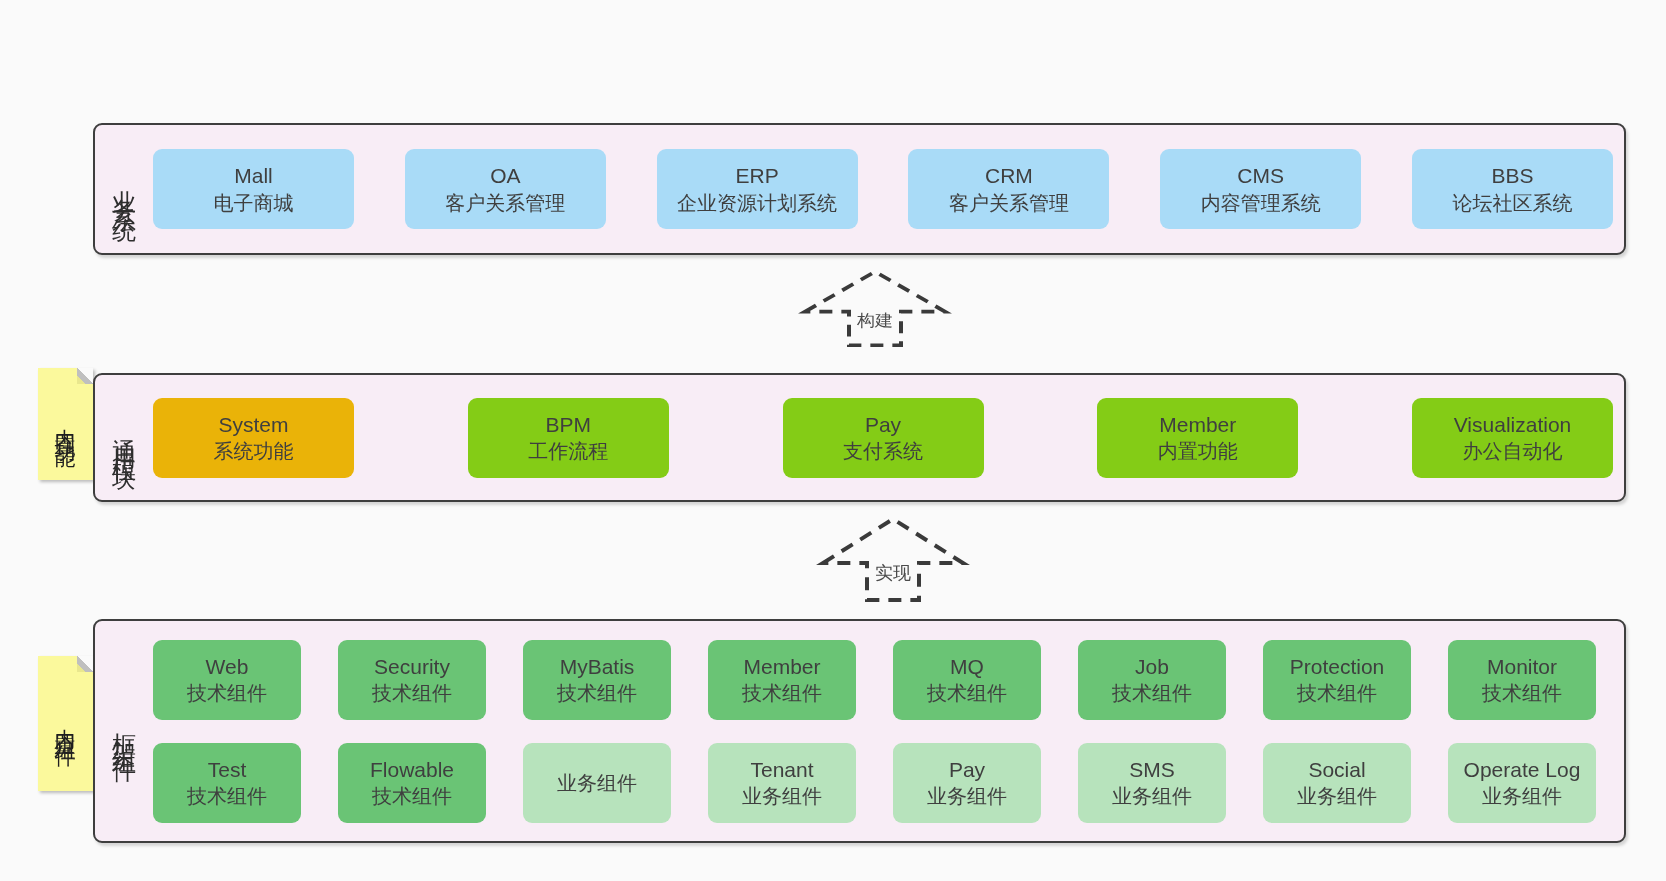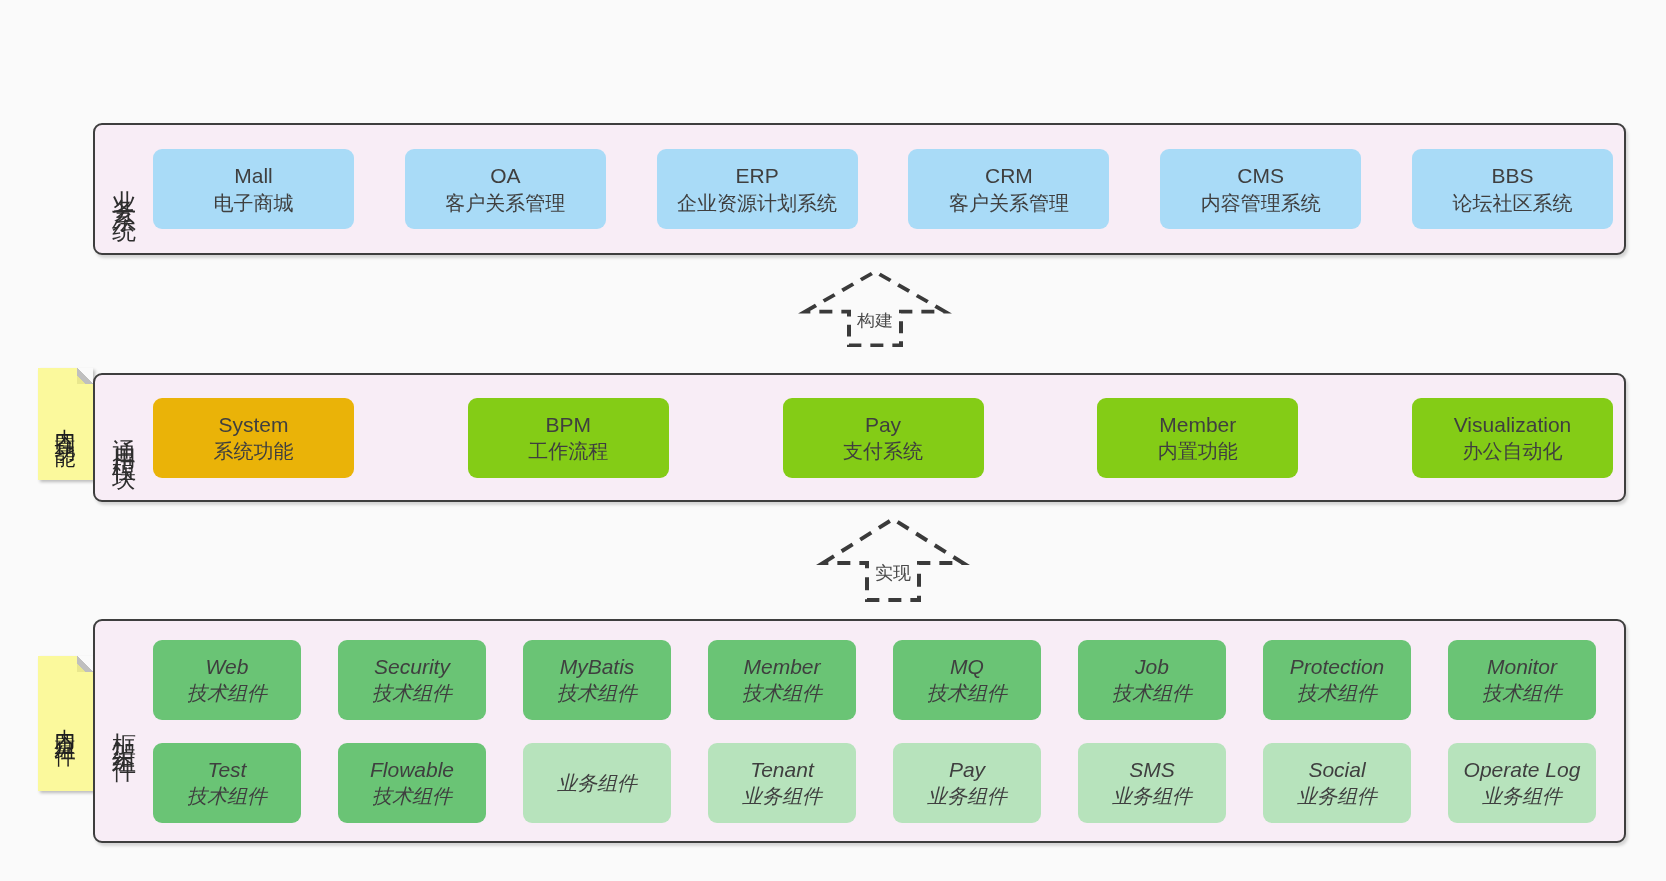--- a/index.html
+++ b/index.html
@@ -54,21 +54,21 @@
   .box{
     height:80px;
     border-radius:9px;
     display:flex;flex-direction:column;
     align-items:center;justify-content:center;
     text-align:center;
     color:#3f3f3f;
     line-height:1.3;
   }
   .w6{width:201px;}
-  .w8{width:148px;font-style:italic;}
+  .w8{width:148px;}
   .box-name{font-size:21px;}
   .box-label{font-size:20px;}
   .blue{background:#a9dbf7;}
   .red{background:#eab308;}
   .pink{background:#84cc16;}
   .green{background:#6ac475;}
   .green-light{background:#b7e3bc;}
   
   .sticky{
     position:absolute;left:38px;width:55px;

